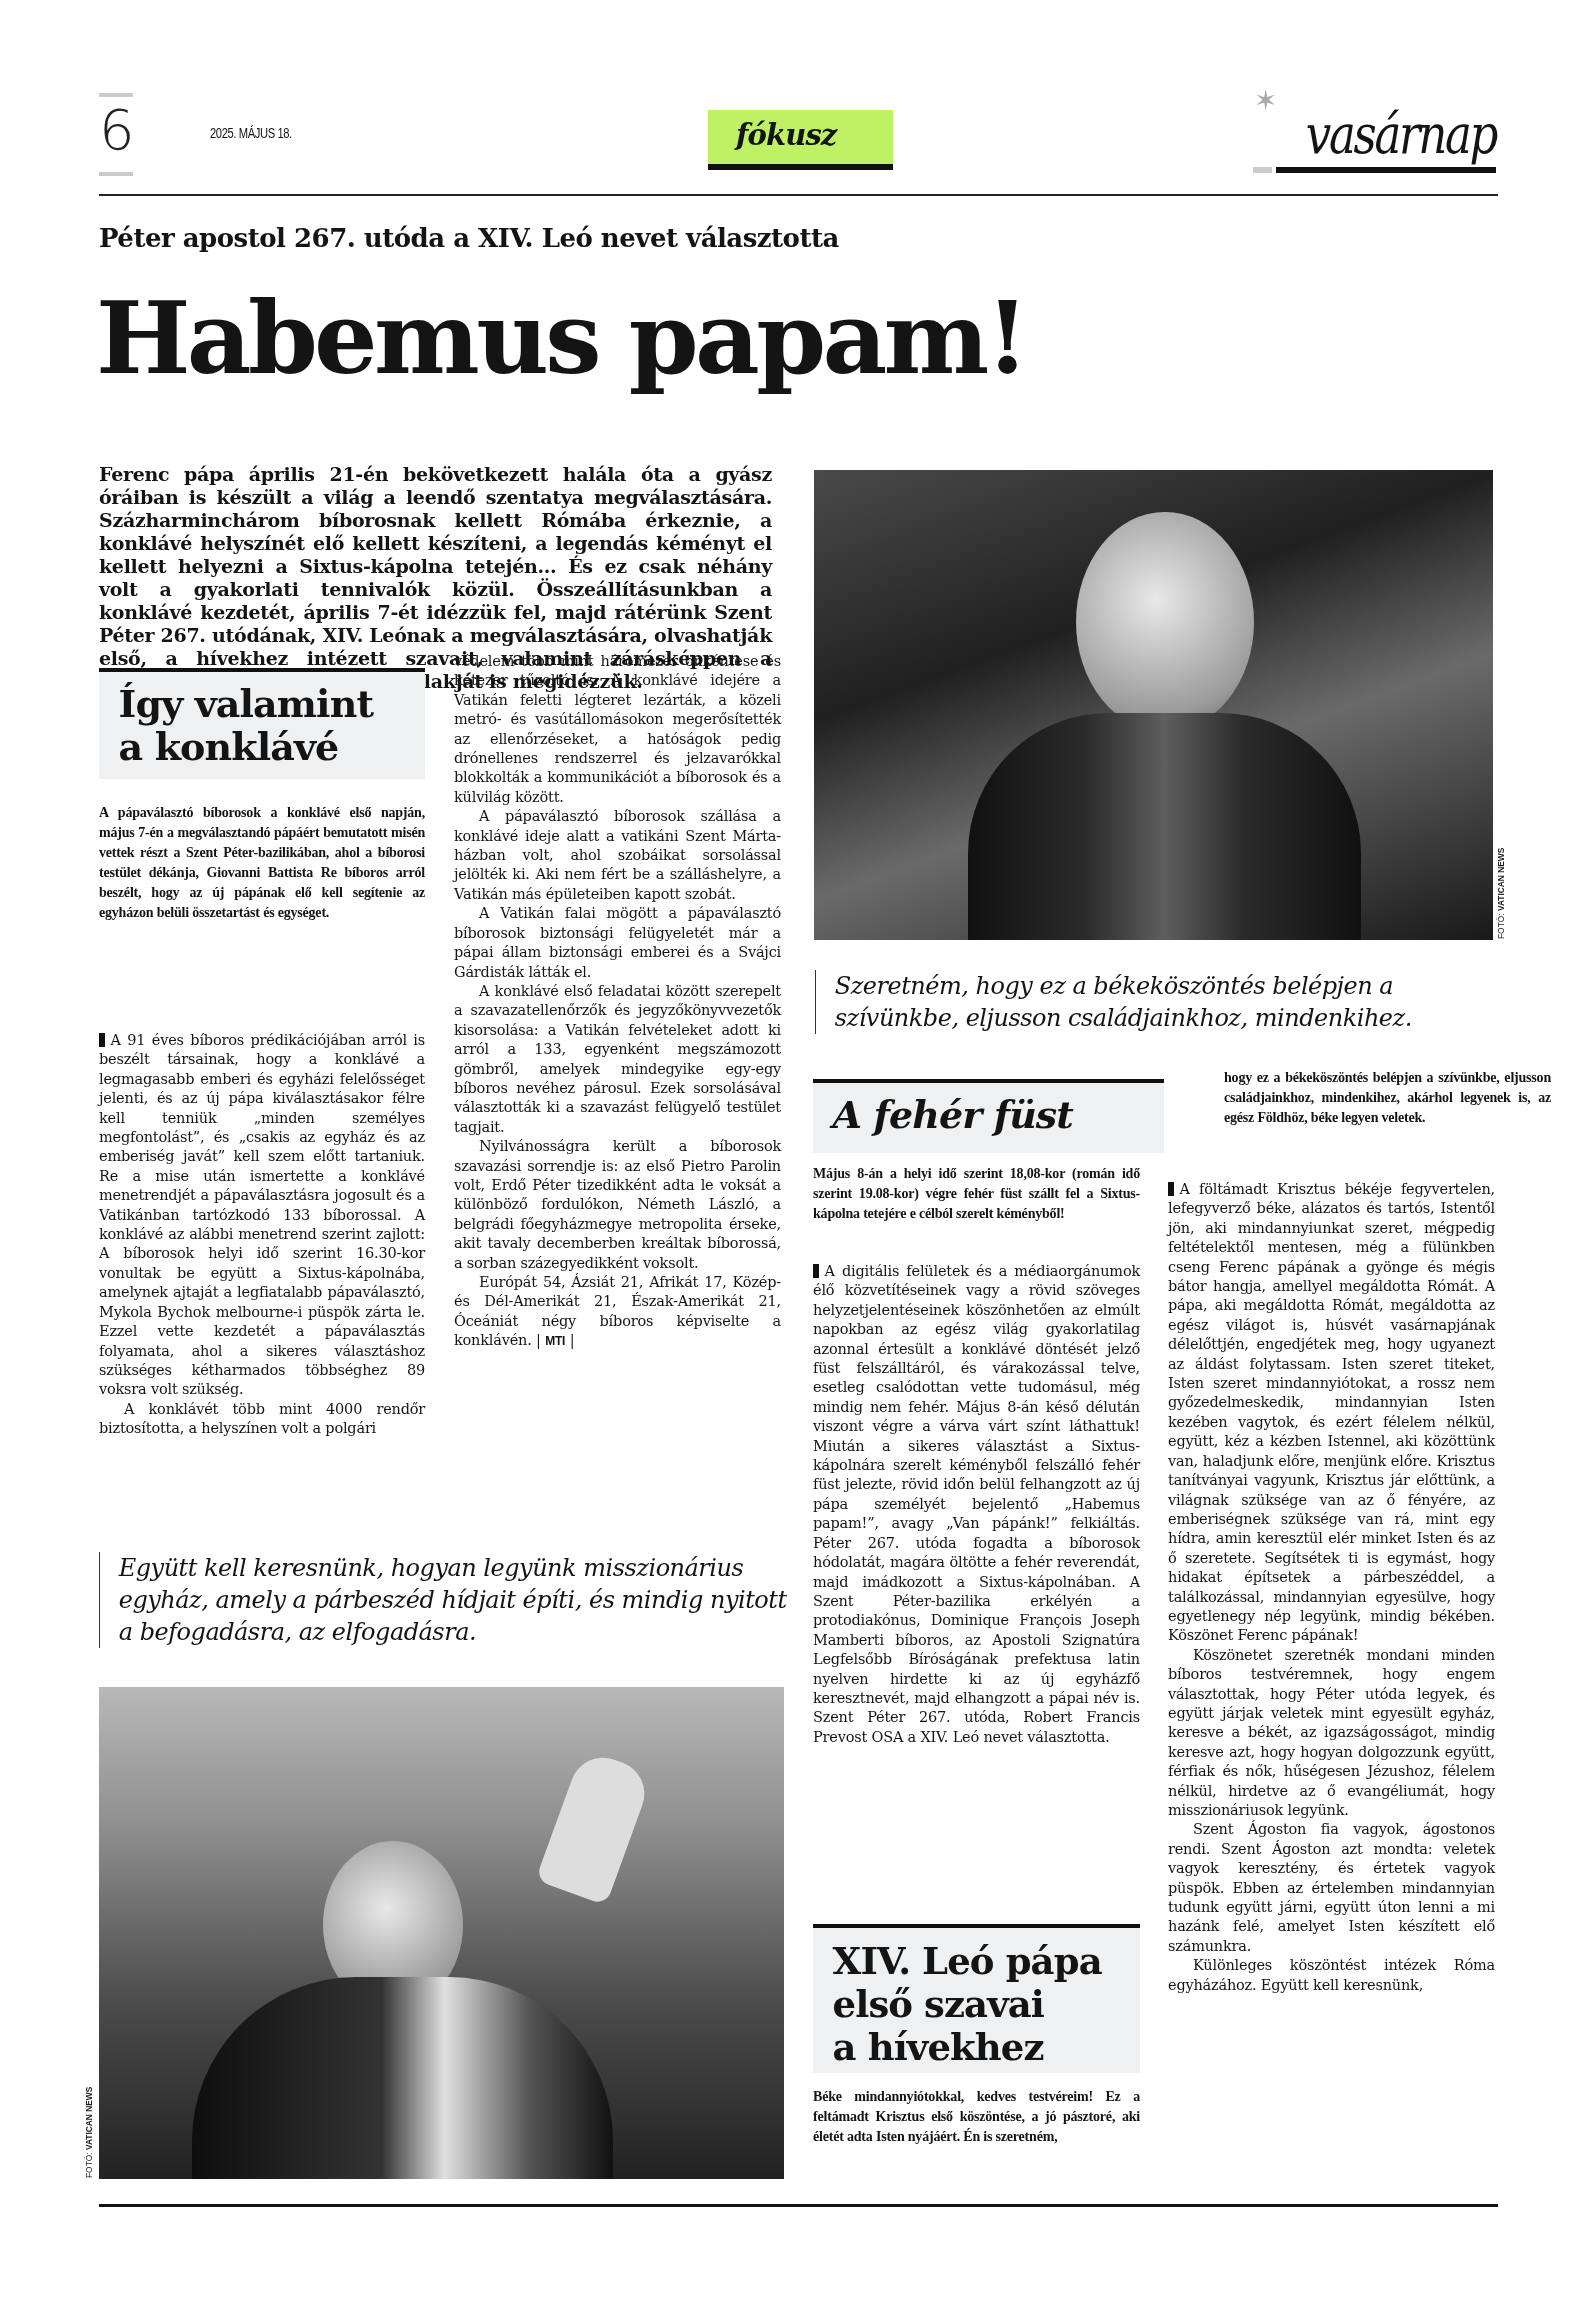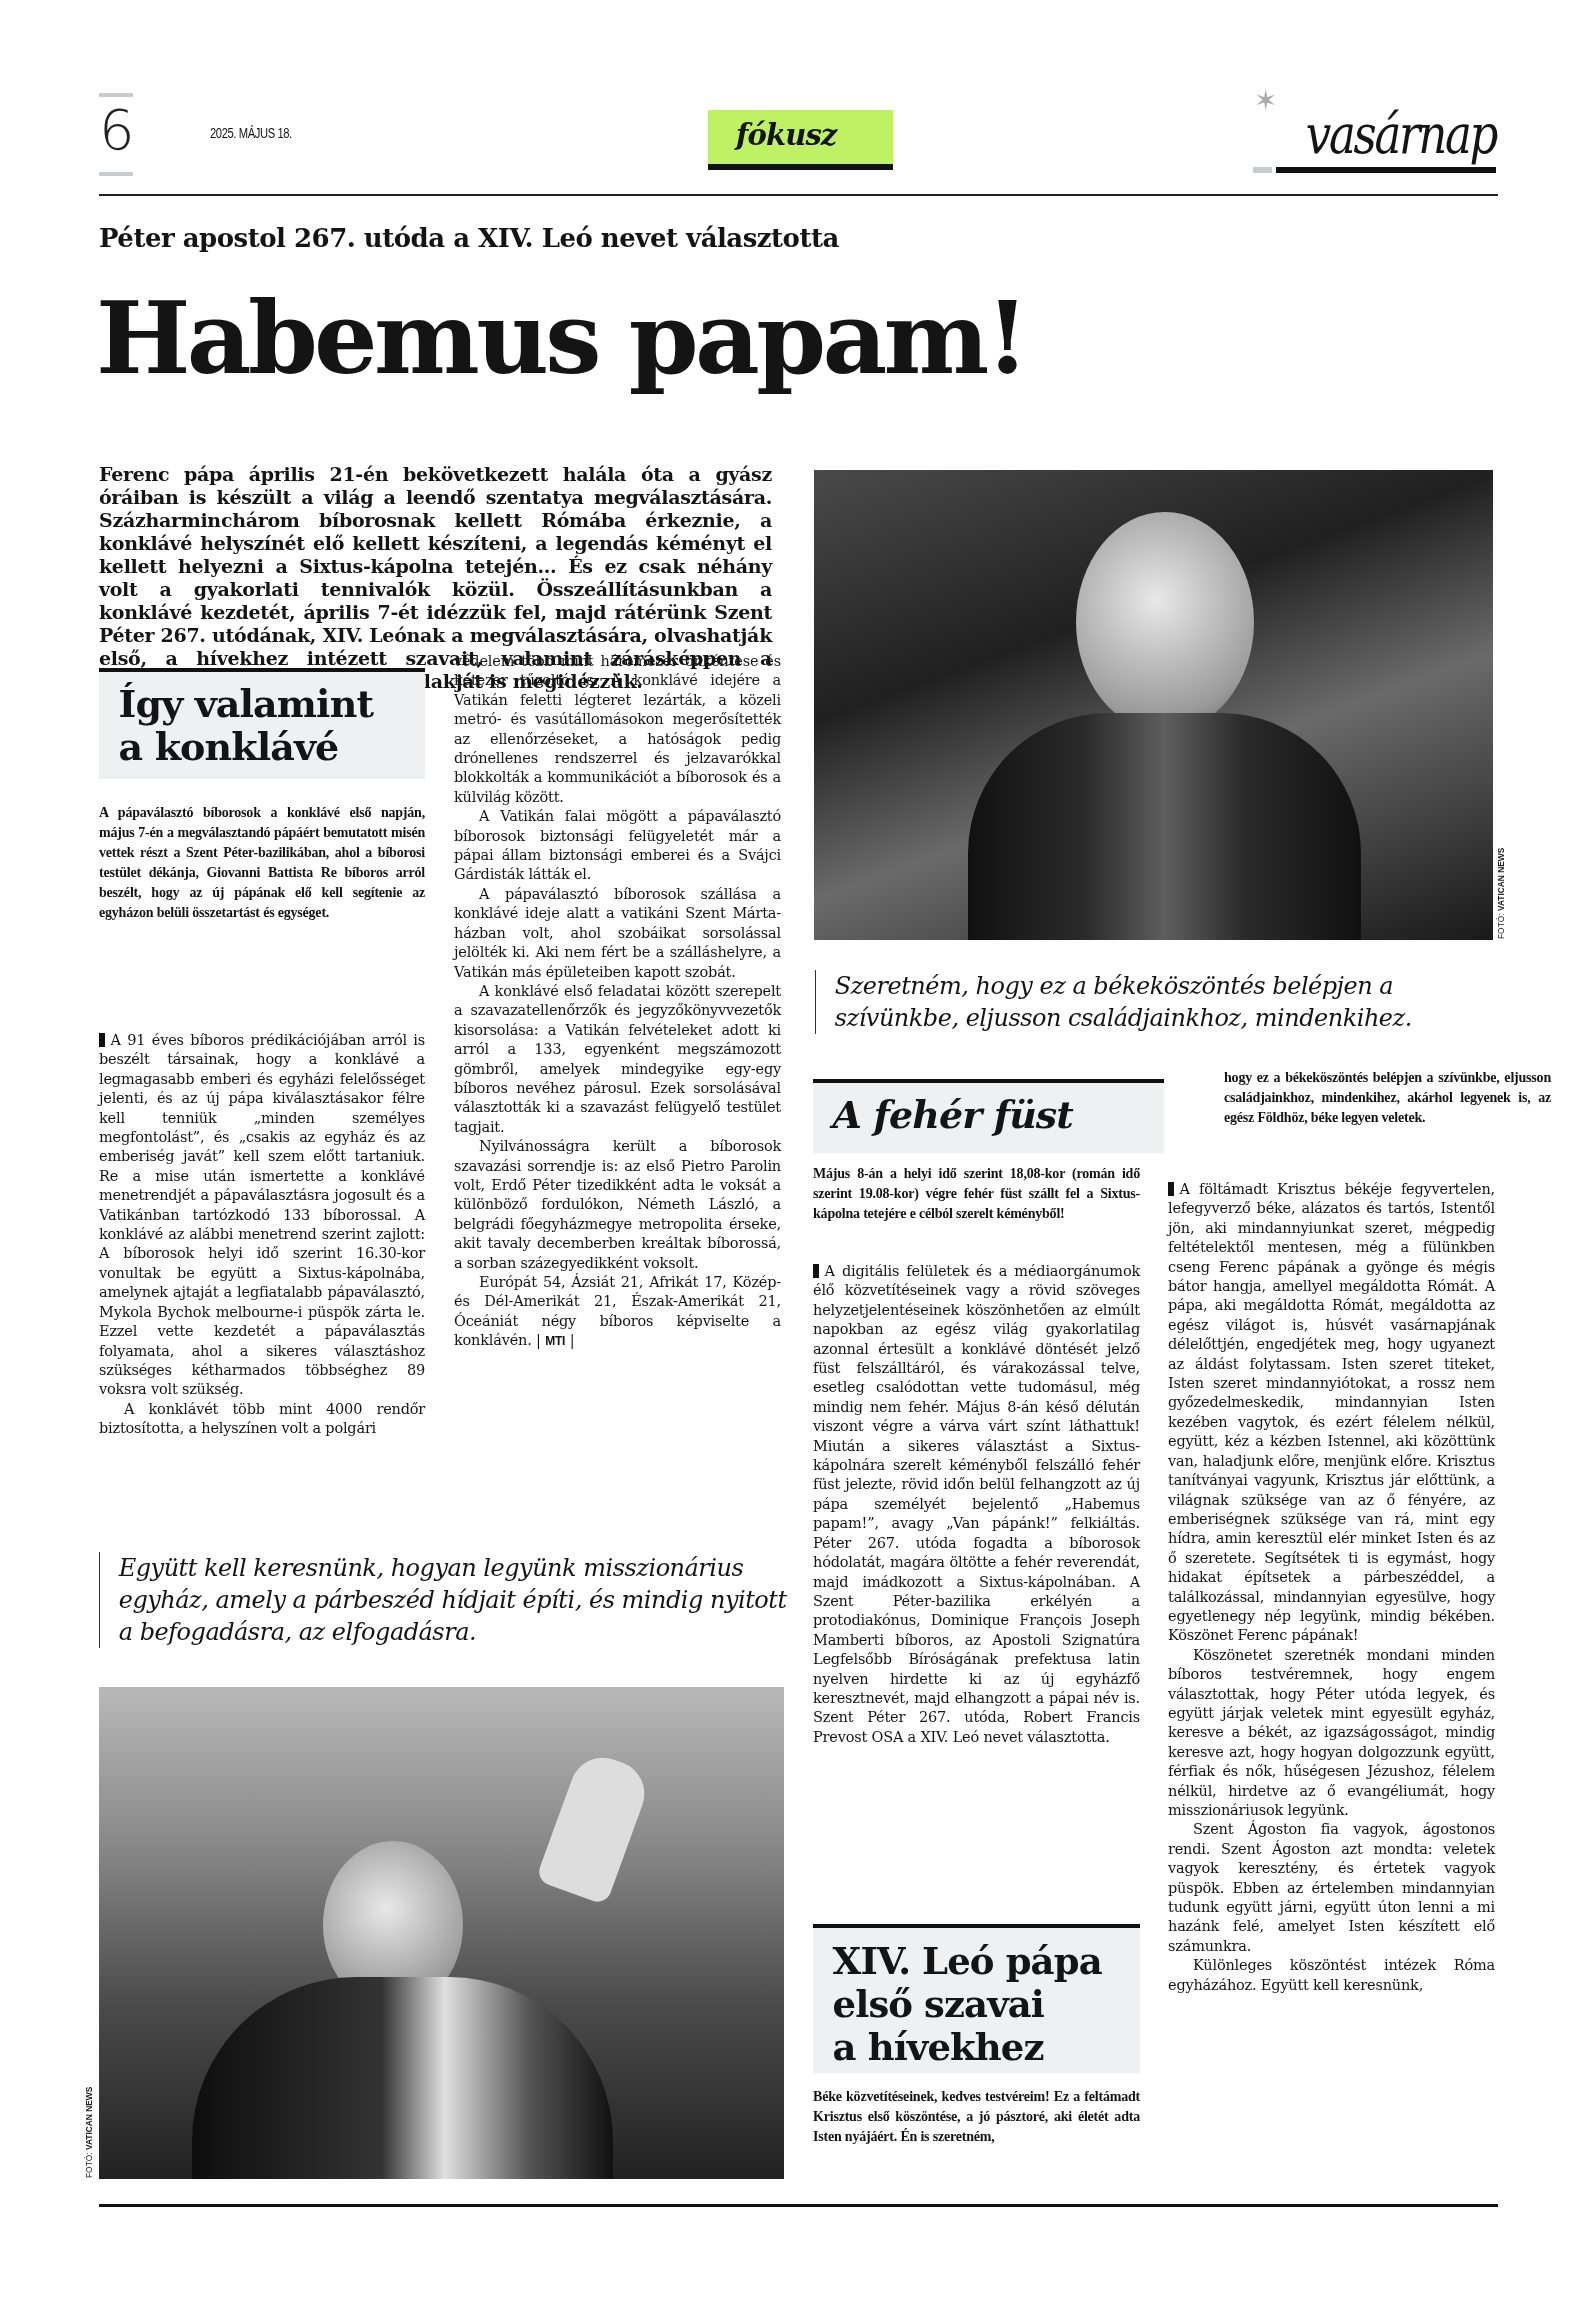--- a/index.html
+++ b/index.html
@@ -71,22 +71,22 @@
 <div class="abs boxhead" style="left:99px;top:668px;width:326px;height:107px;">
   <span style="top:10.3px;font-size:38px;line-height:43px;"><span style="position:static">Így valamint</span><br><span style="position:static">a konklávé</span></span>
 </div>
 <div class="abs intro" style="left:99px;top:803px;width:326px;">A pápaválasztó bíborosok a konklávé első napján, május 7-én a megválasztandó pápáért bemutatott misén vettek részt a Szent Péter-bazilikában, ahol a bíborosi testület dékánja, Giovanni Battista Re bíboros arról beszélt, hogy az új pápának elő kell segítenie az egyházon belüli összetartást és egységet.</div>
 <div class="abs col" style="left:99px;top:1031px;width:326px;">
   <p><span class="mark"></span><span>A 91 éves bíboros prédikációjában arról is beszélt társainak, hogy a konklávé a legmagasabb emberi és egyházi felelősséget jelenti, és az új pápa kiválasztásakor félre kell tenniük „minden személyes megfontolást”, és „csakis az egyház és az emberiség javát” kell szem előtt tartaniuk. Re a mise után ismertette a konklávé menetrendjét a pápaválasztásra jogosult és a Vatikánban tartózkodó 133 bíborossal. A konklávé az alábbi menetrend szerint zajlott: A bíborosok helyi idő szerint 16.30-kor vonultak be együtt a Sixtus-kápolnába, amelynek ajtaját a legfiatalabb pápaválasztó, Mykola Bychok melbourne-i püspök zárta le. Ezzel vette kezdetét a pápaválasztás folyamata, ahol a sikeres választáshoz szükséges kétharmados többséghez 89 voksra volt szükség.</span></p>
   <p class="ind">A konklávét több mint 4000 rendőr biztosította, a helyszínen volt a polgári</p>
 </div>
 <div class="abs col" style="left:454px;top:652px;width:327px;">
   <p>védelem több mint háromezer önkéntese és kétezer tűzoltó is. A konklávé idejére a Vatikán feletti légteret lezárták, a közeli metró- és vasútállomásokon megerősítették az ellenőrzéseket, a hatóságok pedig drónellenes rendszerrel és jelzavarókkal blokkolták a kommunikációt a bíborosok és a külvilág között.</p>
+  <p class="ind">A pápaválasztó bíborosok szállása a konklávé ideje alatt a vatikáni Szent Márta-házban volt, ahol szobáikat sorsolással jelölték ki. Aki nem fért be a szálláshelyre, a Vatikán más épületeiben kapott szobát.</p>
   <p class="ind">A Vatikán falai mögött a pápaválasztó bíborosok biztonsági felügyeletét már a pápai állam biztonsági emberei és a Svájci Gárdisták látták el.</p>
-  <p class="ind">A pápaválasztó bíborosok szállása a konklávé ideje alatt a vatikáni Szent Márta-házban volt, ahol szobáikat sorsolással jelölték ki. Aki nem fért be a szálláshelyre, a Vatikán más épületeiben kapott szobát.</p>
   <p class="ind">A konklávé első feladatai között szerepelt a szavazatellenőrzők és jegyzőkönyvvezetők kisorsolása: a Vatikán felvételeket adott ki arról a 133, egyenként megszámozott gömbről, amelyek mindegyike egy-egy bíboros nevéhez párosul. Ezek sorsolásával választották ki a szavazást felügyelő testület tagjait.</p>
   <p class="ind">Nyilvánosságra került a bíborosok szavazási sorrendje is: az első Pietro Parolin volt, Erdő Péter tizedikként adta le voksát a különböző fordulókon, Németh László, a belgrádi főegyházmegye metropolita érseke, akit tavaly decemberben kreáltak bíborossá, a sorban százegyedikként voksolt.</p>
   <p class="ind"><span>Európát 54, Ázsiát 21, Afrikát 17, Közép- és Dél-Amerikát 21, Észak-Amerikát 21, Óceániát négy bíboros képviselte a konklávén.</span> | <span class="mti">MTI</span> |</p>
 </div>
 
 <div class="abs quote" style="left:99px;top:1552px;width:673px;">Együtt kell keresnünk, hogyan legyünk misszionárius egyház, amely a párbeszéd hídjait építi, és mindig nyitott a befogadásra, az elfogadásra.</div>
 
 <div class="abs photo photo2">
   <div class="face" style="left:224px;top:154px;width:140px;height:168px;"></div>
   <div style="position:absolute;left:93px;top:290px;width:421px;height:215px;background:linear-gradient(90deg,#0e0e0e 0%,#333 45%,#e0e0e0 60%,#555 80%,#111 100%);border-radius:164px 164px 0 0;"></div>
@@ -98,21 +98,21 @@
   <span style="top:10.3px;font-size:38px;line-height:43px;">A fehér füst</span>
 </div>
 <div class="abs intro" style="left:813px;top:1164px;width:327px;">Május 8-án a helyi idő szerint 18,08-kor (román idő szerint 19.08-kor) végre fehér füst szállt fel a Sixtus-kápolna tetejére e célból szerelt kéményből!</div>
 <div class="abs col" style="left:813px;top:1262px;width:327px;">
   <p><span class="mark"></span><span>A digitális felületek és a médiaorgánumok élő közvetítéseinek vagy a rövid szöveges helyzetjelentéseinek köszönhetően az elmúlt napokban az egész világ gyakorlatilag azonnal értesült a konklávé döntését jelző füst felszálltáról, és várakozással telve, esetleg csalódottan vette tudomásul, még mindig nem fehér. Május 8-án késő délután viszont végre a várva várt színt láthattuk! Miután a sikeres választást a Sixtus-kápolnára szerelt kéményből felszálló fehér füst jelezte, rövid időn belül felhangzott az új pápa személyét bejelentő „Habemus papam!”, avagy „Van pápánk!” felkiáltás. Péter 267. utóda fogadta a bíborosok hódolatát, magára öltötte a fehér reverendát, majd imádkozott a Sixtus-kápolnában. A Szent Péter-bazilika erkélyén a protodiakónus, Dominique François Joseph Mamberti bíboros, az Apostoli Szignatúra Legfelsőbb Bíróságának prefektusa latin nyelven hirdette ki az új egyházfő keresztnevét, majd elhangzott a pápai név is. Szent Péter 267. utóda, Robert Francis Prevost OSA a XIV. Leó nevet választotta.</span></p>
 </div>
 
 <div class="abs boxhead" style="left:813px;top:1924px;width:327px;height:145px;">
   <span style="top:11.7px;font-size:37px;line-height:43px;"><span style="position:static">XIV. Leó pápa</span><br><span style="position:static">első szavai</span><br><span style="position:static">a hívekhez</span></span>
 </div>
-<div class="abs intro" style="left:813px;top:2087px;width:327px;">Béke közvetítéseinek, kedves testvéreim! Ez a feltámadt Krisztus első köszöntése, a jó pásztoré, aki életét adta Isten nyájáért. Én is szeretném,</div>
+<div class="abs intro" style="left:813px;top:2087px;width:327px;">Béke mindannyiótokkal, kedves testvéreim! Ez a feltámadt Krisztus első köszöntése, a jó pásztoré, aki életét adta Isten nyájáért. Én is szeretném,</div>
 <div class="abs intro" style="left:1224px;top:1068px;width:327px;">hogy ez a békeköszöntés belépjen a szívünkbe, eljusson családjainkhoz, mindenkihez, akárhol legyenek is, az egész Földhöz, béke legyen veletek.</div>
 <div class="abs col" style="left:1168px;top:1180px;width:327px;">
   <p><span class="mark"></span><span>A föltámadt Krisztus békéje fegyvertelen, lefegyverző béke, alázatos és tartós, Istentől jön, aki mindannyiunkat szeret, mégpedig feltételektől mentesen, még a fülünkben cseng Ferenc pápának a gyönge és mégis bátor hangja, amellyel megáldotta Rómát. A pápa, aki megáldotta Rómát, megáldotta az egész világot is, húsvét vasárnapjának délelőttjén, engedjétek meg, hogy ugyanezt az áldást folytassam. Isten szeret titeket, Isten szeret mindannyiótokat, a rossz nem győzedelmeskedik, mindannyian Isten kezében vagytok, és ezért félelem nélkül, együtt, kéz a kézben Istennel, aki közöttünk van, haladjunk előre, menjünk előre. Krisztus tanítványai vagyunk, Krisztus jár előttünk, a világnak szüksége van az ő fényére, az emberiségnek szüksége van rá, mint egy hídra, amin keresztül elér minket Isten és az ő szeretete. Segítsétek ti is egymást, hogy hidakat építsetek a párbeszéddel, a találkozással, mindannyian egyesülve, hogy egyetlenegy nép legyünk, mindig békében. Köszönet Ferenc pápának!</span></p>
   <p class="ind">Köszönetet szeretnék mondani minden bíboros testvéremnek, hogy engem választottak, hogy Péter utóda legyek, és együtt járjak veletek mint egyesült egyház, keresve a békét, az igazságosságot, mindig keresve azt, hogy hogyan dolgozzunk együtt, férfiak és nők, hűségesen Jézushoz, félelem nélkül, hirdetve az ő evangéliumát, hogy misszionáriusok legyünk.</p>
   <p class="ind">Szent Ágoston fia vagyok, ágostonos rendi. Szent Ágoston azt mondta: veletek vagyok keresztény, és értetek vagyok püspök. Ebben az értelemben mindannyian tudunk együtt járni, együtt úton lenni a mi hazánk felé, amelyet Isten készített elő számunkra.</p>
   <p class="ind">Különleges köszöntést intézek Róma egyházához. Együtt kell keresnünk,</p>
 </div>
 
 <div class="abs rule-bot"></div>
 

